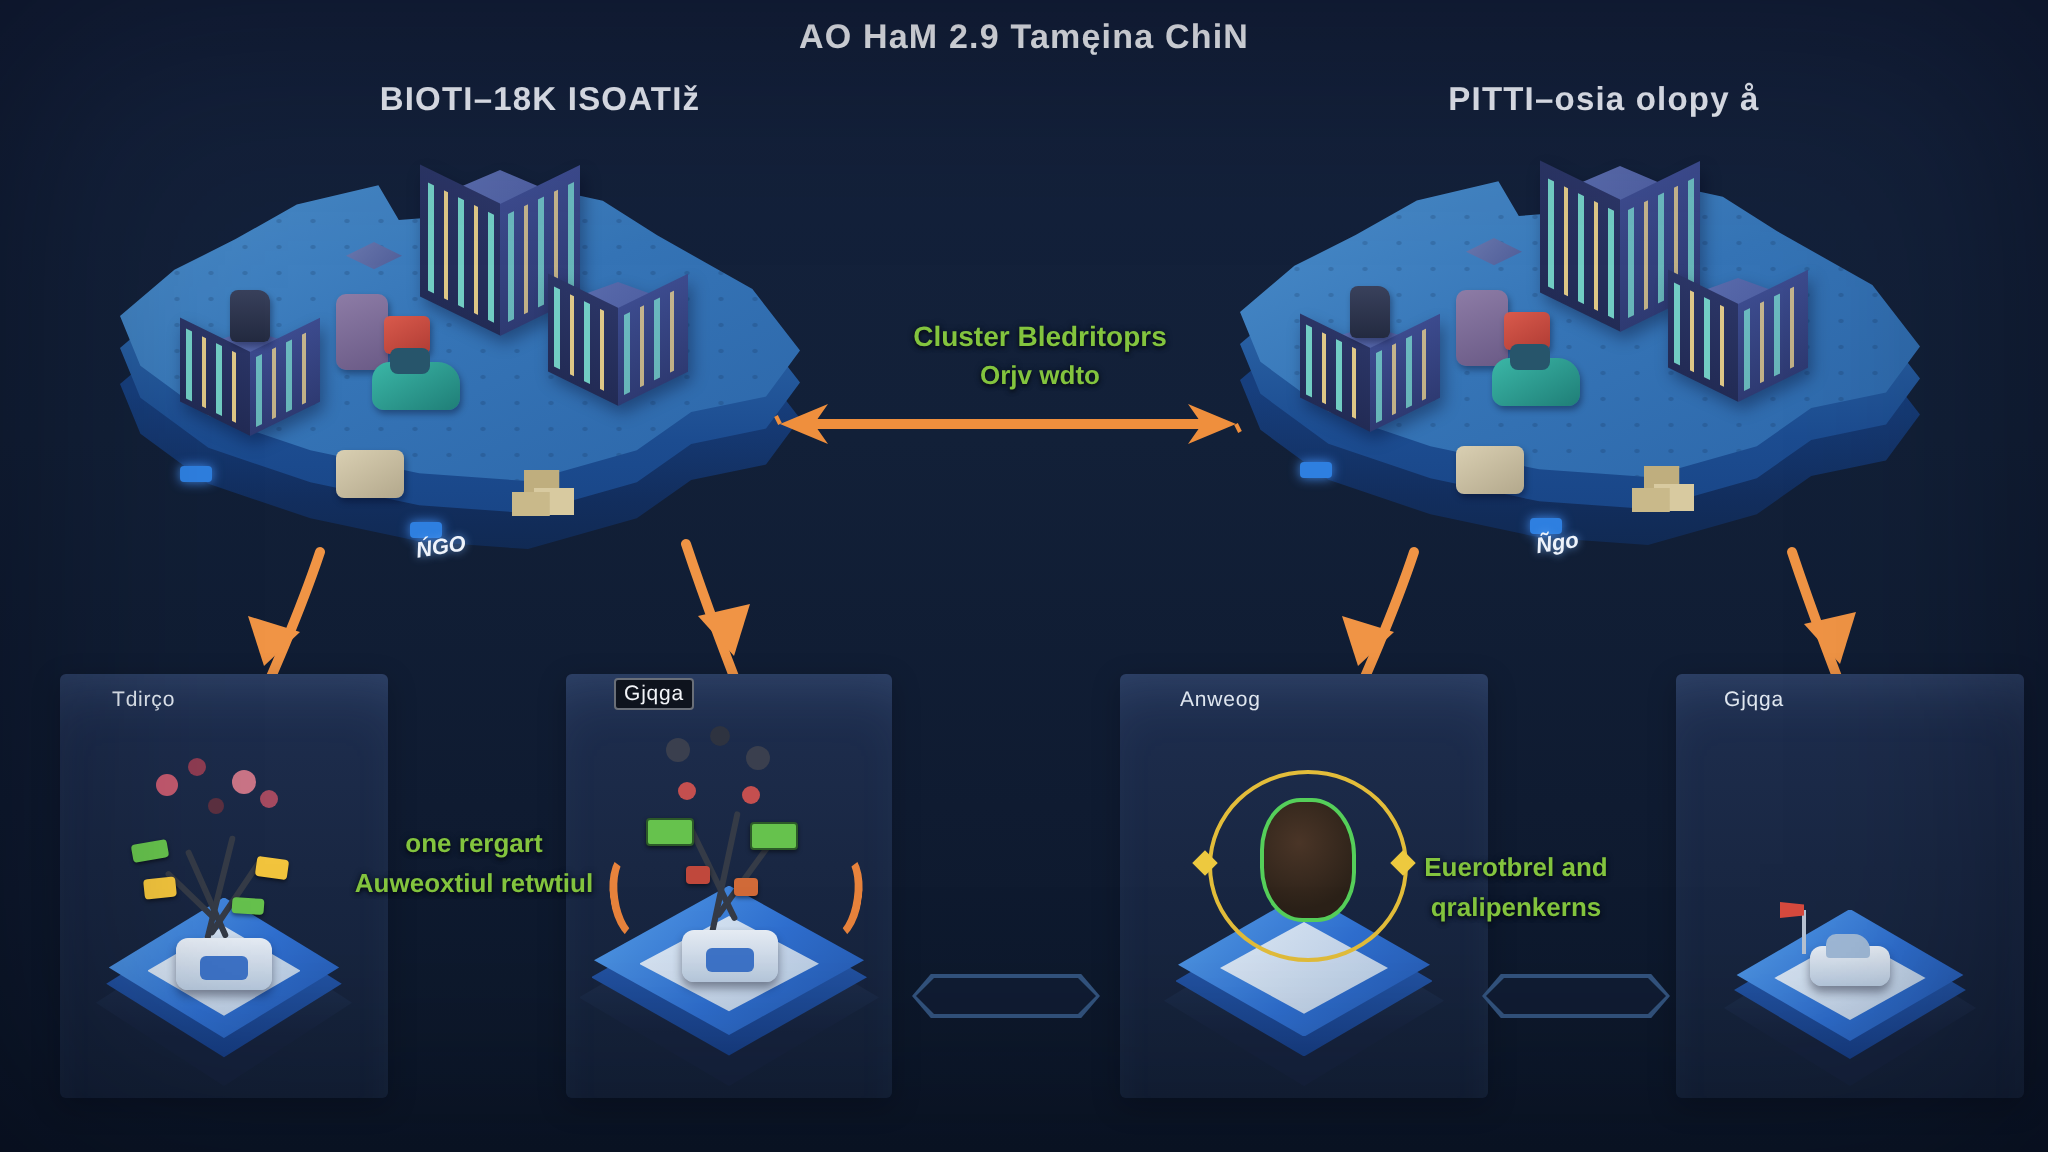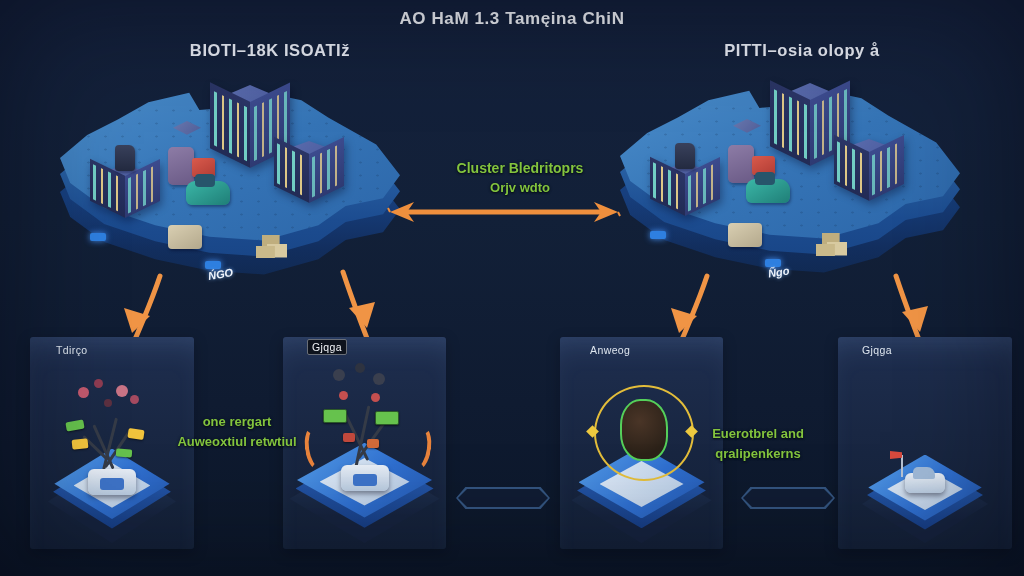--- a/index.html
+++ b/index.html
@@ -18,21 +18,21 @@
   .center-label{position:absolute;left:412px;top:159px;width:216px;text-align:center;line-height:1.4;}
   .center-label .l1{font-size:14px}.center-label .l2{font-size:13px}
   .connector{position:absolute;width:130px;text-align:center;line-height:1.5;font-size:13px;}
   .connector div{white-space:nowrap}
   .c1{left:172px;top:412px}.c2{left:440px;top:424px}.c3{left:693px;top:424px}
   
   .panel{position:absolute;top:337px;height:212px;border-radius:3px;
     background:linear-gradient(180deg,#1e2e4f 0%,#192743 45%,#142138 100%);
     box-shadow:inset 0 20px 34px -20px rgba(150,190,255,.22),0 4px 14px rgba(0,0,10,.25);}
   .p1{left:30px;width:164px}.p2{left:283px;width:163px}
-  .p3{left:560px;width:163px}.p4{left:838px;width:174px}
+  .p3{left:560px;width:184px}.p4{left:838px;width:174px}
   .panel-label{position:absolute;color:#dfe6ef;font-size:10.5px;letter-spacing:.4px;}
   .p1 .panel-label{left:26px;top:7px}.p3 .panel-label{left:30px;top:7px}.p4 .panel-label{left:24px;top:7px}
   .p2 .panel-label{left:24px;top:2px;background:#0e131d;border:1px solid #6a6f78;
     padding:1px 4px;border-radius:2px;color:#f2f4f8;}
   
   .chev{position:absolute;top:487px;width:94px;height:22px;background:#33547f;
     clip-path:polygon(10% 0,90% 0,100% 50%,90% 100%,10% 100%,0 50%);}
   .chev .in{position:absolute;inset:2px;background:#101c33;
     clip-path:polygon(10% 0,90% 0,100% 50%,90% 100%,10% 100%,0 50%);}
   .chev.g2{left:456px}.chev.g3{left:741px}
@@ -109,21 +109,21 @@
   .canopy{position:absolute;background:#a0bad8;border-radius:5px 8px 2px 2px;}
   .pole{position:absolute;width:2px;background:#b8c4d4;}
   .flagv{position:absolute;background:#d84a3e;clip-path:polygon(0 0,100% 15%,100% 85%,0 100%);}
   .arrow-svg{position:absolute;overflow:visible;}
 </style>
 </head>
 <body>
 
 <div class="stage">
 
-  <div class="title">AO HaM 1.3 Tamęina ChiN</div>
+  <div class="title">AO HaM 2.9 Tamęina ChiN</div>
   <div class="heading left">BIOTI–18K ISOATIž</div>
   <div class="heading right">PITTI–osia olopy å</div>
 
   <div class="island" style="left:60px;top:85px">
     <div class="isl isl-rock"></div>
     <div class="isl isl-side"></div>
     <div class="isl isl-top"></div>
     <div class="deco vent" style="left:113px;top:36px;width:28px;height:18px"></div>
     <div class="bldg" style="left:150px;top:0;width:80px;height:100px">
         <div class="roof"></div>

